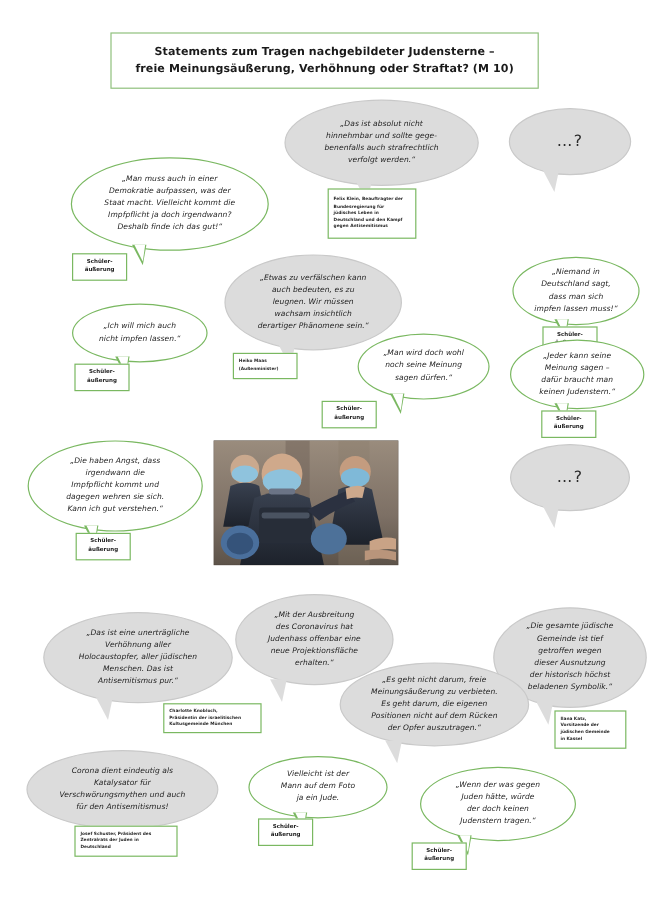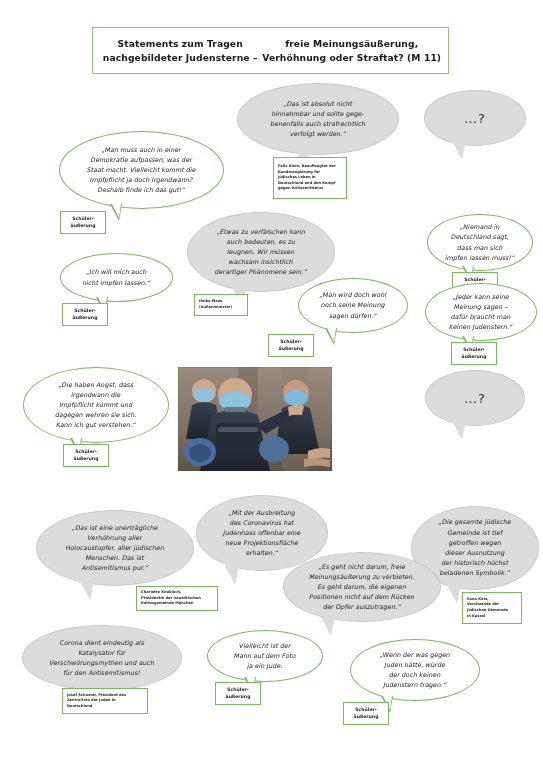--- a/index.html
+++ b/index.html
@@ -15,21 +15,21 @@
   }
 
   
   #title-box {
     position: absolute;
     left: 92px; top: 27px;
     width: 357px; height: 47px;
     border: 1.5px solid #8fc07c;
     background: #ffffff;
     display: flex;
-    flex-direction: row;
+    flex-direction: column;
     align-items: center;
     justify-content: center;
     text-align: center;
     padding: 2px 6px;
   }
   #title-box .tline {
     font-family: "DejaVu Sans", sans-serif;
     font-size: 9.2px;
     font-weight: 700;
     color: #1a1a1a;
@@ -144,21 +144,21 @@
     overflow: hidden;
     background: #6d6258;
   }
   #photo svg { display: block; }
 </style>
 </head>
 <body>
 
 <div id="title-box">
   <div class="tline">Statements zum Tragen nachgebildeter Judensterne –</div>
-  <div class="tline">freie Meinungsäußerung, Verhöhnung oder Straftat? (M 11)</div>
+  <div class="tline">freie Meinungsäußerung, Verhöhnung oder Straftat? (M 10)</div>
 </div>
 
 <div class="bubble gray" style="left:237px; top:83px; width:162px; height:72px;">
   <span class="btext">„Das ist absolut nicht
 hinnehmbar und sollte gege-
 benenfalls auch strafrechtlich
 verfolgt werden.“</span>
 </div>
 <div class="tail gray-t" style="left:296px; top:150px;"></div>
 <div class="attrib" style="left:273px; top:157px; width:74px; height:42px;">

